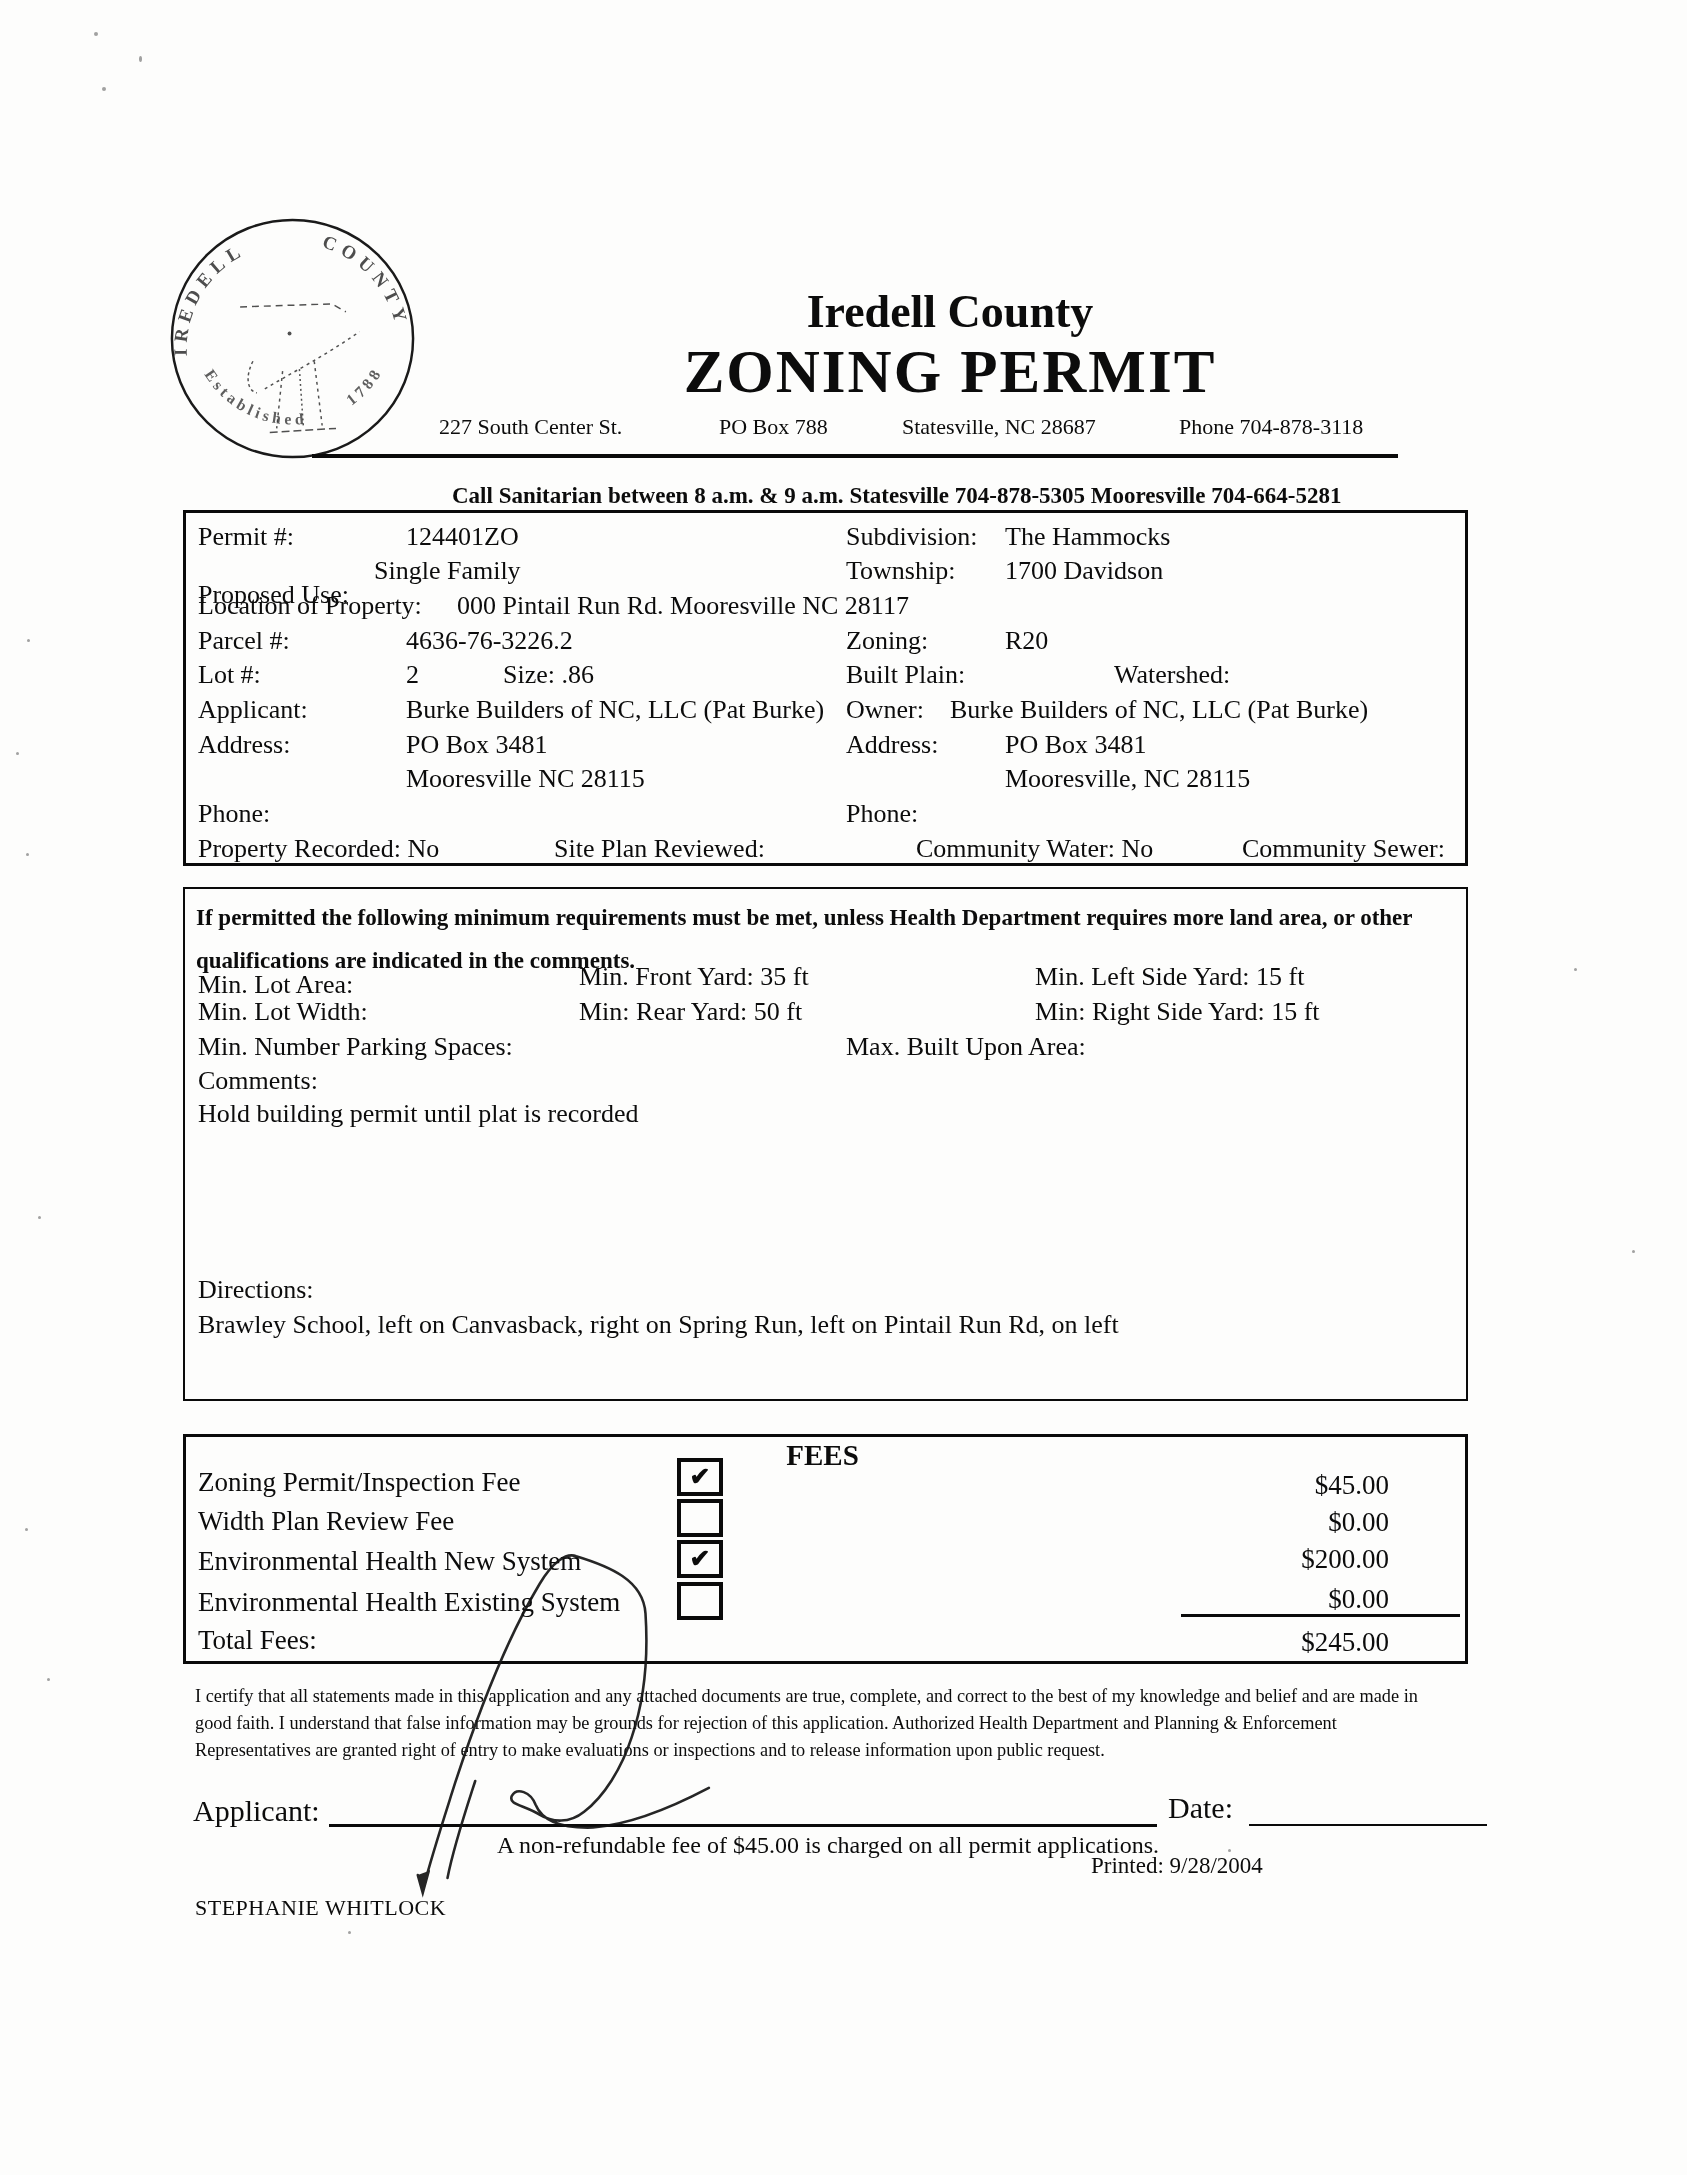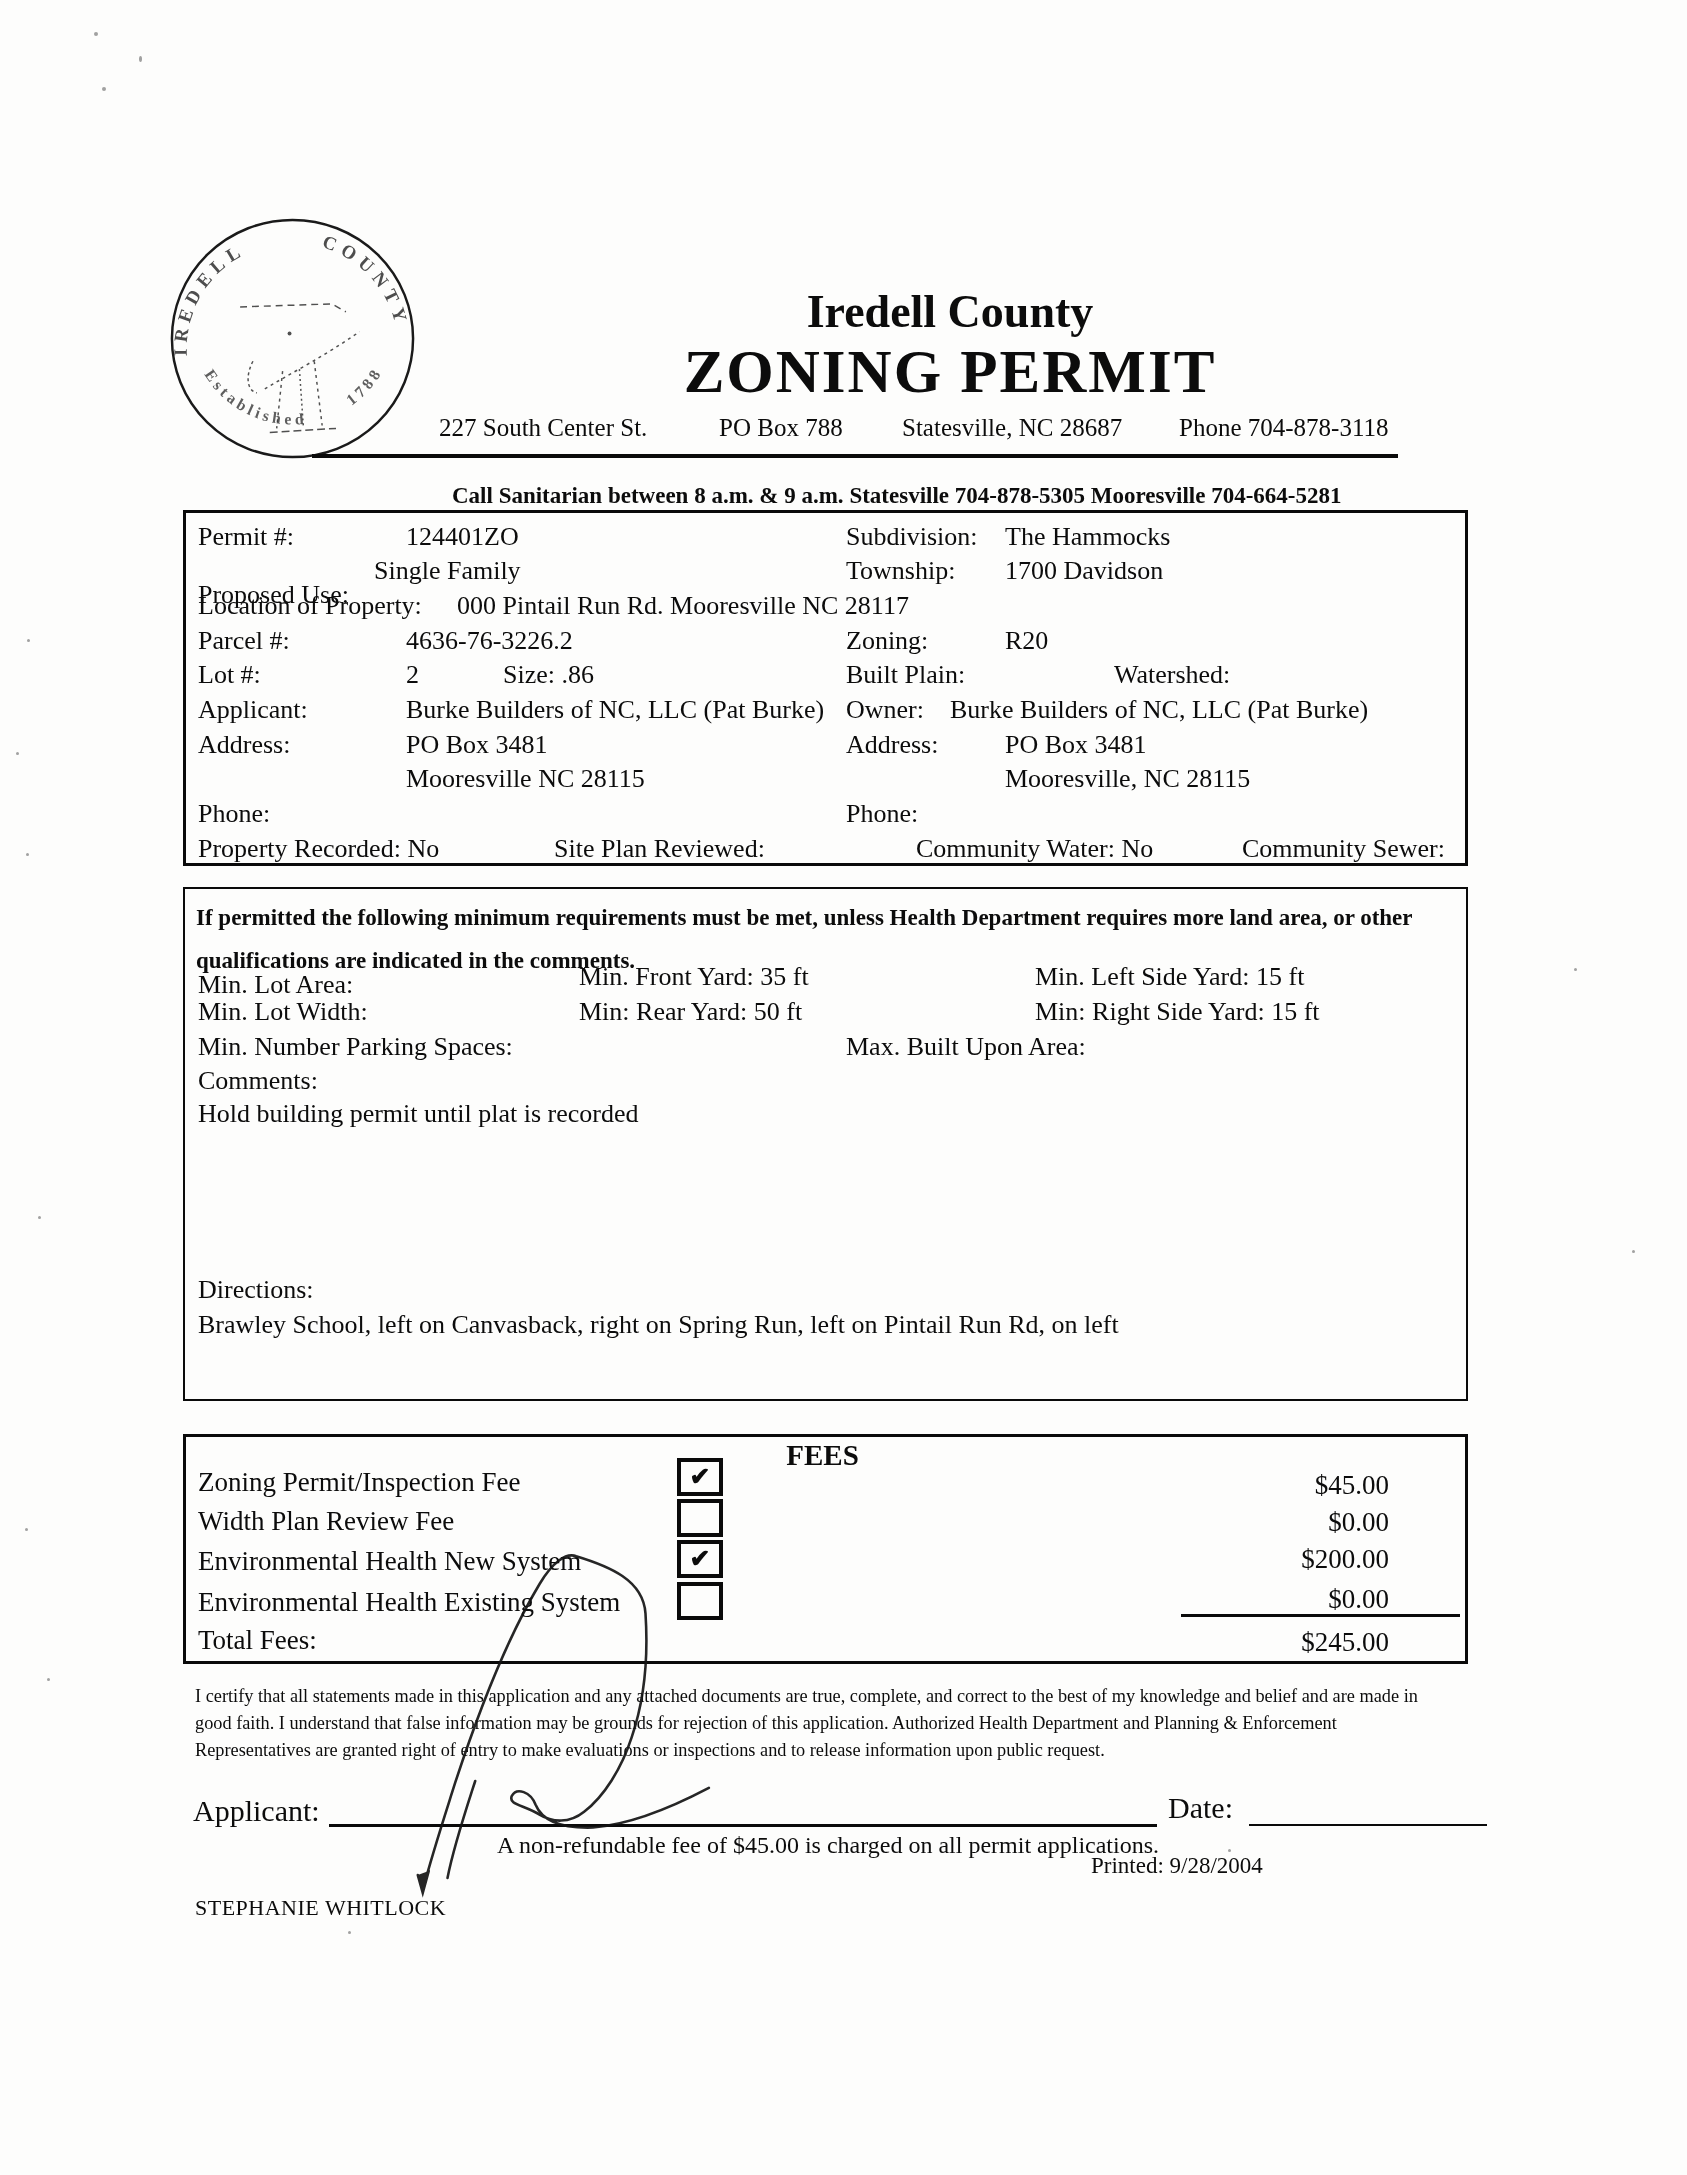--- a/index.html
+++ b/index.html
@@ -7,21 +7,21 @@
     position:relative;width:1687px;height:2175px;background:#fdfdfc;
     font-family:"Liberation Serif", serif;color:#0c0c0c;overflow:hidden;
   }
   .abs{position:absolute;white-space:nowrap;}
   .box{position:absolute;border:3px solid #0a0a0a;background:transparent;}
   .rule{position:absolute;background:#0a0a0a;}
   .spec{position:absolute;background:#555;border-radius:50%;opacity:.55;}
   .f26{font-size:26px;}
   .hdr-org{font-size:46px;font-weight:bold;}
   .hdr-title{font-size:61px;font-weight:bold;letter-spacing:2px;}
-  .hdr-addr{font-size:25px;}
+  .hdr-addr{font-size:22px;}
   .sanit{font-size:23px;font-weight:bold;}
   .intro{font-size:23px;font-weight:bold;white-space:normal;line-height:43px;}
   .cert{font-size:18.3px;line-height:27px;white-space:normal;}
   .fee-label{font-size:27px;}
   .fee-amt{font-size:27px;}
   .chk{
     position:absolute;width:38px;height:30px;border:4px solid #0a0a0a;
     text-align:center;font-size:25px;font-weight:bold;line-height:30px;
   }
   .fees-title{font-size:29px;font-weight:bold;text-align:center;}

